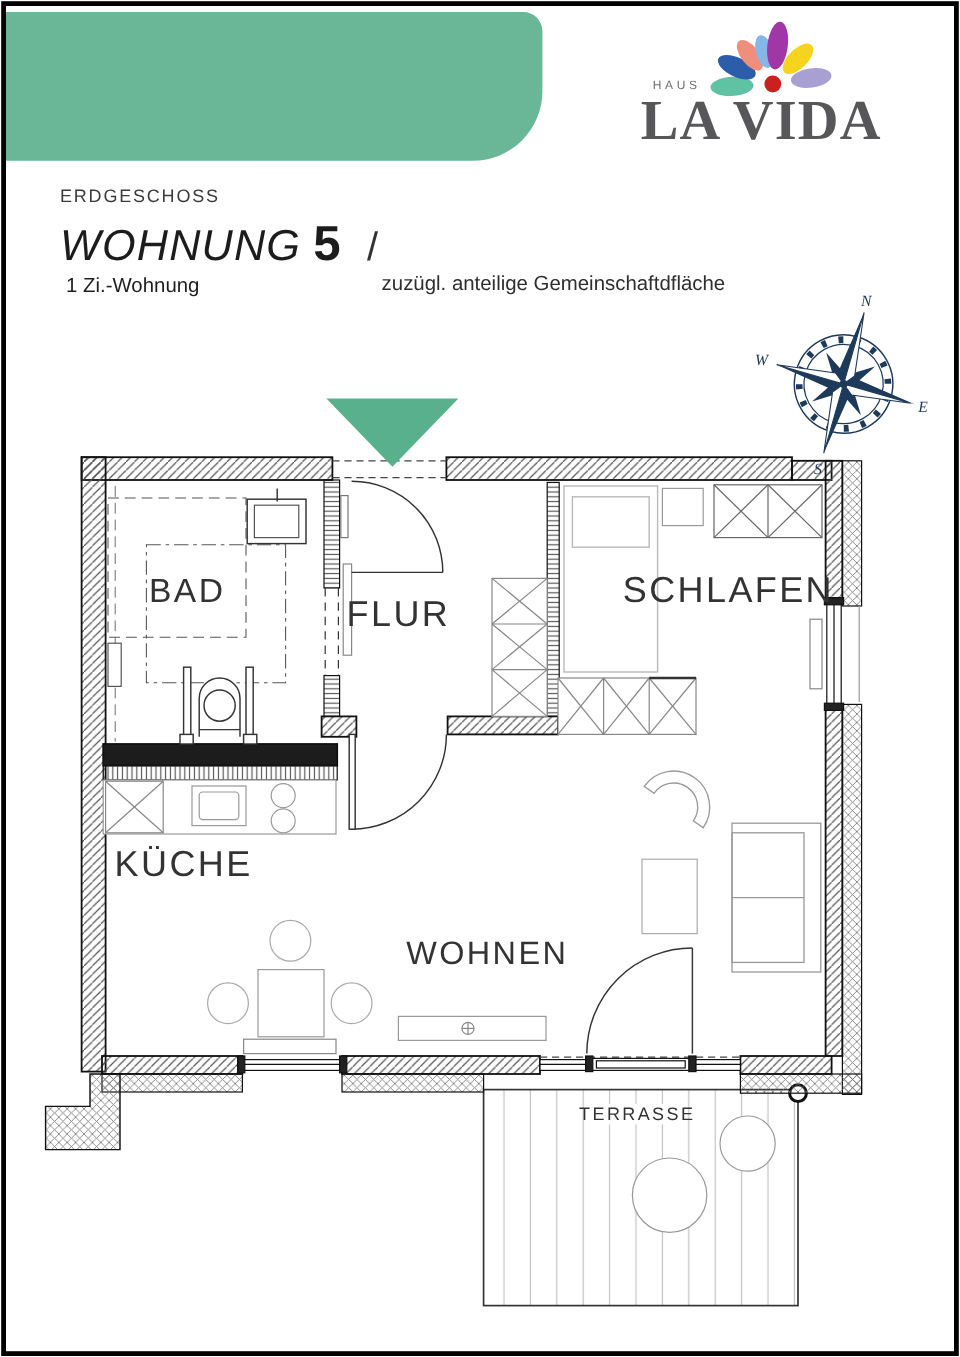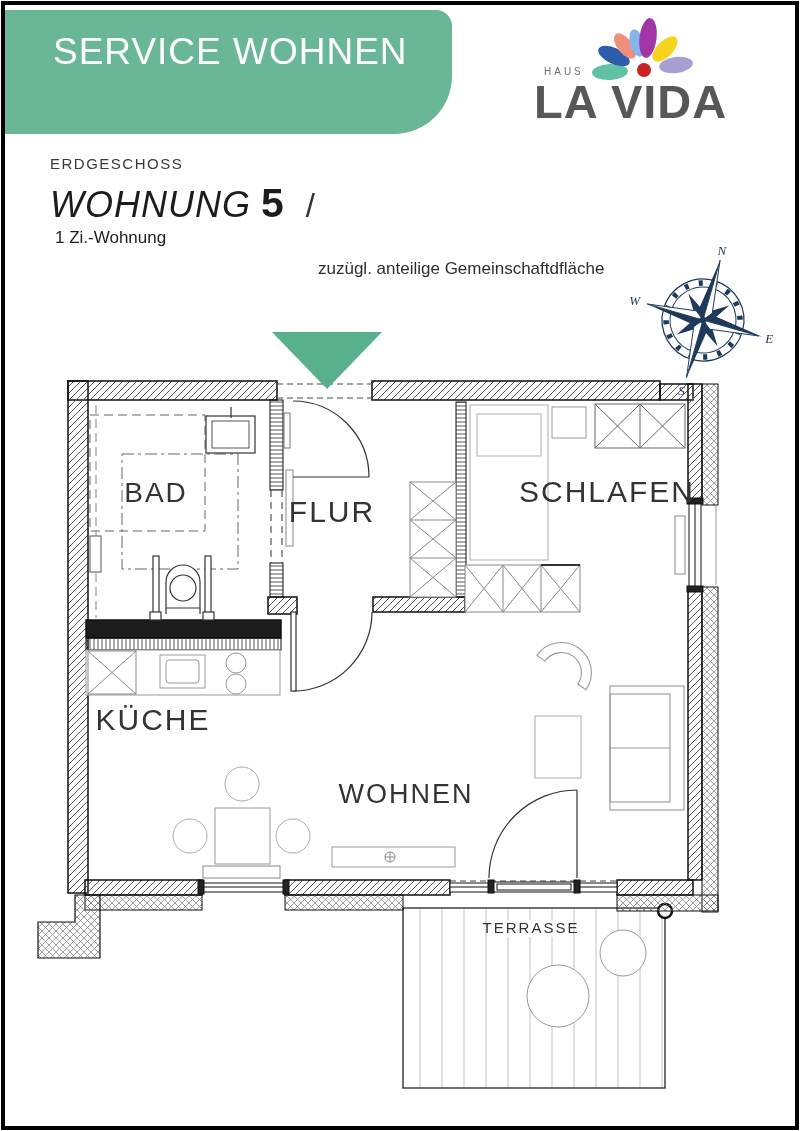--- a/index.html
+++ b/index.html
@@ -3,39 +3,38 @@
 <meta charset="utf-8">
 <style>
   html,body{margin:0;padding:0;background:#fff;}
   body{width:800px;height:1131px;position:relative;font-family:"Liberation Sans",sans-serif;overflow:hidden;}
   .frame{position:absolute;left:1px;top:1px;width:798px;height:1129px;border:4px solid #000;box-sizing:border-box;pointer-events:none;}
   .banner{position:absolute;left:5px;top:10px;width:447px;height:124px;border-radius:0 16px 58px 0;box-sizing:border-box;padding:21px 0 0 48px;}
   .banner-title{color:#fff;font-size:37px;font-weight:300;letter-spacing:1px;line-height:1.15;}
   .banner-sub{color:#fff;font-size:27px;font-weight:300;margin-top:2px;}
   .logo{position:absolute;left:520px;top:8px;width:250px;height:130px;}
   .logo-haus{position:absolute;left:24px;top:58px;font-size:10px;letter-spacing:3px;color:#6e6f71;}
-  .logo-name{position:absolute;left:14px;top:66px;font-family:Liberation Sans, sans-serif;font-weight:bold;font-size:47px;letter-spacing:1px;text-align:right;}
+  .logo-name{position:absolute;left:14px;top:66px;font-family:Liberation Serif, serif;font-weight:bold;font-size:47px;letter-spacing:1px;text-align:right;}
   .floor-label{position:absolute;left:50px;top:155px;font-size:15px;letter-spacing:1.5px;color:#3a3a3a;}
   .unit-line{position:absolute;left:50px;top:180px;display:flex;align-items:baseline;color:#1c1c1c;}
   .unit-label{font-size:36px;font-weight:300;letter-spacing:1px;font-style:italic;}
   .unit-number{font-size:41px;font-weight:bold;margin-left:10px;}
   .unit-sep{font-size:33px;font-weight:300;margin:0 14px 0 22px;color:#333;}
   .unit-area{font-size:36px;font-weight:300;}
-  .area-note{position:absolute;left:318px;top:227px;font-size:17px;color:#2e2e2e;margin-top:32px;}
+  .area-note{position:absolute;left:318px;top:227px;font-size:17px;color:#2e2e2e;}
   .apt-type{position:absolute;left:55px;top:228px;font-size:17px;color:#1f1f1f;}
   svg text.room{fill:#333;font-family:"Liberation Sans",sans-serif;letter-spacing:2px;}
   svg text.compass-letter{font-family:"Liberation Serif",serif;font-style:italic;font-size:13px;}
 </style>
 </head>
 <body>
 
 <div class="frame"></div>
 
 <div class="banner" style="background: rgb(105, 183, 151);">
-  <div class="banner-title">SERVICE WOHNEN</div>
 </div>
 
 <div class="logo">
   <svg width="250" height="75" viewBox="0 0 250 75">
     <ellipse cx="90" cy="64" rx="18" ry="8" transform="rotate(177 90 64)" fill="#5fc2a2"></ellipse>
     <ellipse cx="94" cy="48" rx="17" ry="8" transform="rotate(205 94 48)" fill="#2b5dab"></ellipse>
     <ellipse cx="105" cy="38" rx="15" ry="7.5" transform="rotate(-128 105 38)" fill="#ef8f7b"></ellipse>
     <ellipse cx="117" cy="35" rx="14" ry="7" transform="rotate(-105 117 35)" fill="#84b7e7"></ellipse>
     <ellipse cx="128" cy="30" rx="20" ry="8.5" transform="rotate(-83 128 30)" fill="#a136a6"></ellipse>
     <ellipse cx="145" cy="41" rx="16" ry="8" transform="rotate(-45 145 41)" fill="#f6d41e"></ellipse>

